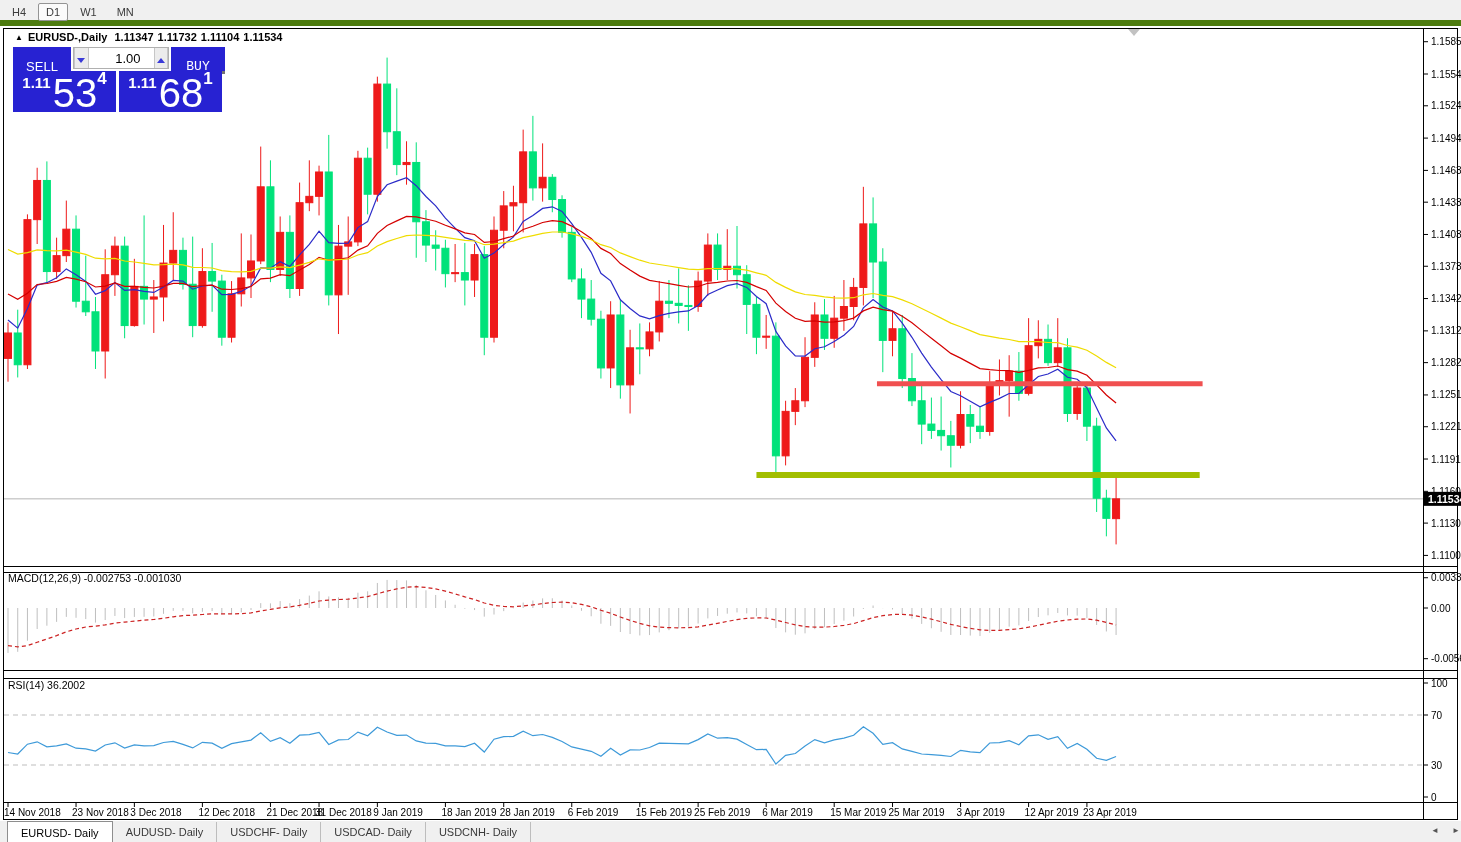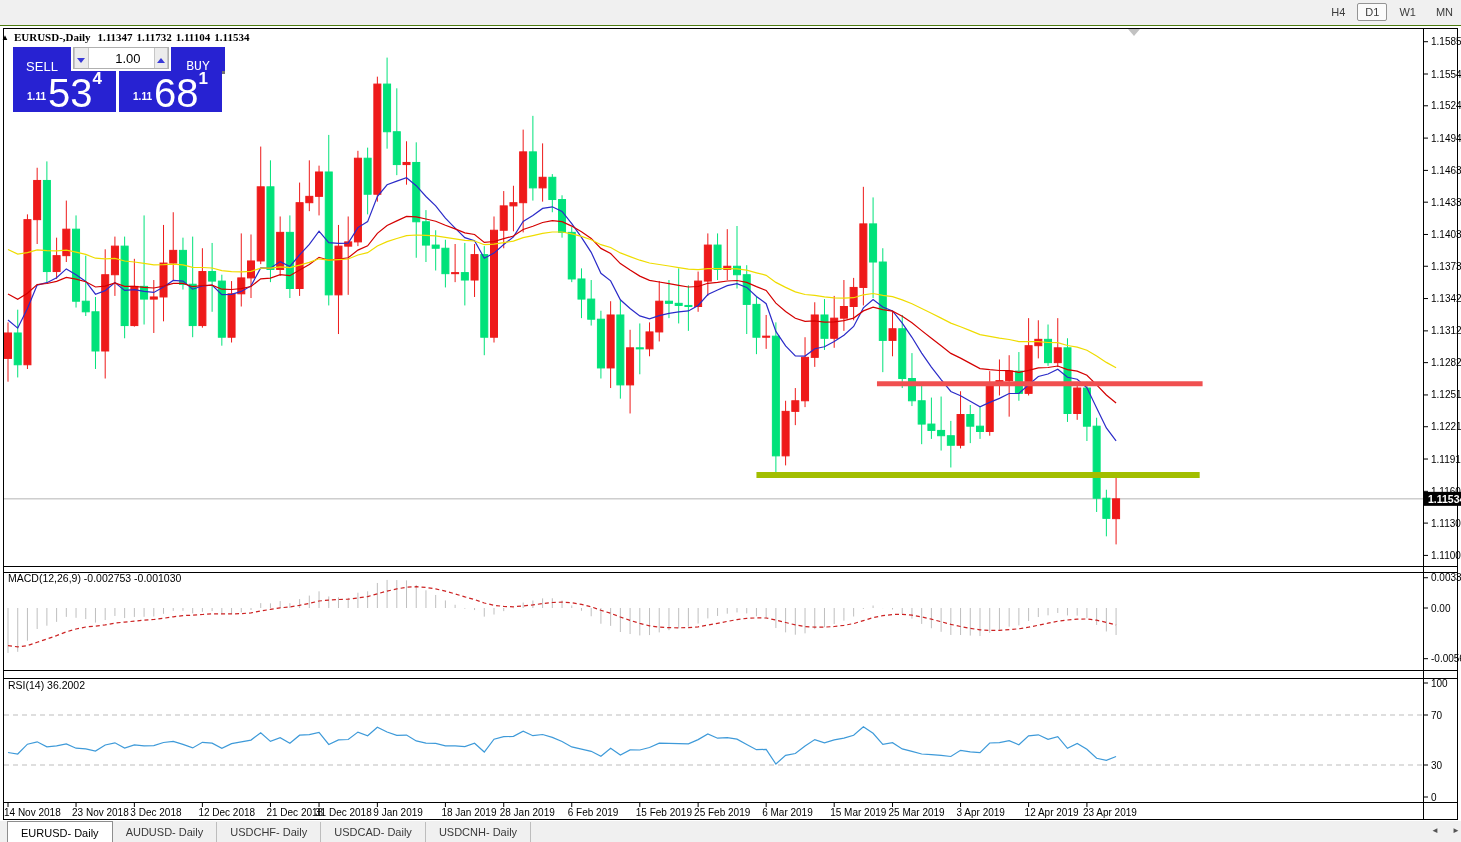--- a/index.html
+++ b/index.html
@@ -1,28 +1,28 @@
 <!DOCTYPE html>
 <html><head>
 <meta charset="utf-8">
 <style>
   html,body{margin:0;padding:0;}
   body{width:1461px;height:842px;position:relative;background:#fff;overflow:hidden;
        font-family:"Liberation Sans",sans-serif;}
   
   .toolbar{position:absolute;left:0;top:0;width:1461px;height:26px;background:#f0f0f0;
-           border-bottom:1px solid #4d7c0f;box-sizing:border-box;z-index:3;text-align:right;}
+           border-bottom:6px solid #4d7c0f;box-sizing:border-box;z-index:3;}
   .tf-btn{display:inline-block;margin-top:3px;margin-left:4px;padding:2px 7px;font-size:11px;
           color:#3c3c3c;border:1px solid transparent;border-radius:2px;cursor:default;}
   .tf-btn.active{background:#fbfbfb;border:1px solid #949494;}
   
   #chart-svg{position:absolute;left:0;top:0;z-index:1;}
   
-  .chart-header{position:absolute;left:1px;top:31px;z-index:2;font-size:11px;font-weight:bold;
-                color:#000;white-space:pre;font-family:Liberation Serif, serif;}
+  .chart-header{position:absolute;left:15px;top:31px;z-index:2;font-size:11px;font-weight:bold;
+                color:#000;white-space:pre;}
   .chart-header .tri{font-size:8px;vertical-align:1px;margin-right:5px;}
   .chart-header span{margin-right:4px;}
   
   .widget{position:absolute;left:13px;top:47px;width:212px;z-index:2;}
   .w-row1{display:flex;height:22px;}
   .sell-btn,.buy-btn{width:58px;background:#2722D2;color:#fff;border:none;
        border-bottom:3px solid #737373;font-size:13px;font-family:"Liberation Sans",sans-serif;
        padding:12px;cursor:pointer;}
   .buy-btn{width:54px;font-family:Liberation Mono, monospace;}
   .vol{display:flex;width:96px;margin:0 2px;border:1px solid #b0b0b0;box-sizing:border-box;background:#fff;}
@@ -31,21 +31,21 @@
   .vol-field{flex:1;width:50px;border:none;font-size:13px;text-align:right;padding-right:13px;
        font-family:"Liberation Sans",sans-serif;outline:none;}
   .tri-dn,.tri-up{display:inline-block;width:0;height:0;border-left:4px solid transparent;
        border-right:4px solid transparent;}
   .tri-dn{border-top:5px solid #3A3AD8;}
   .tri-up{border-bottom:5px solid #3A3AD8;}
   .w-row2{display:flex;margin-top:2px;}
   .price-panel{width:103px;height:41px;background:#2722D2;color:#fff;display:flex;
        align-items:flex-end;justify-content:center;padding-bottom:4px;box-sizing:border-box;cursor:pointer;}
   .price-panel.sell{margin-right:3px;}
-  .pp-base{font-size:10px;font-weight:bold;margin:0 2px 6px 0;}
+  .pp-base{font-size:15px;font-weight:bold;margin:0 2px 17px 0;}
   .pp-big{font-size:40px;font-weight:normal;line-height:30px;}
   .pp-sup{font-size:17px;font-weight:bold;align-self:flex-start;margin-top:-2px;}
   
   .tabs{position:absolute;left:0;top:821px;width:1461px;height:21px;background:#f0f0f0;z-index:3;
         display:flex;align-items:flex-start;}
   .tab{font-size:11px;padding:4px 13px 6px 13px;color:#3a3a3a;white-space:nowrap;cursor:pointer;
        border-right:1px solid #bdbdbd;margin-top:1px;}
   .tab.active{background:#fff;border:1px solid #8e8e8e;border-bottom:none;color:#000;margin-top:0;
        padding-top:5px;}
   .tab-scroll{position:absolute;top:6px;font-size:8px;color:#555;cursor:pointer;line-height:8px;}

